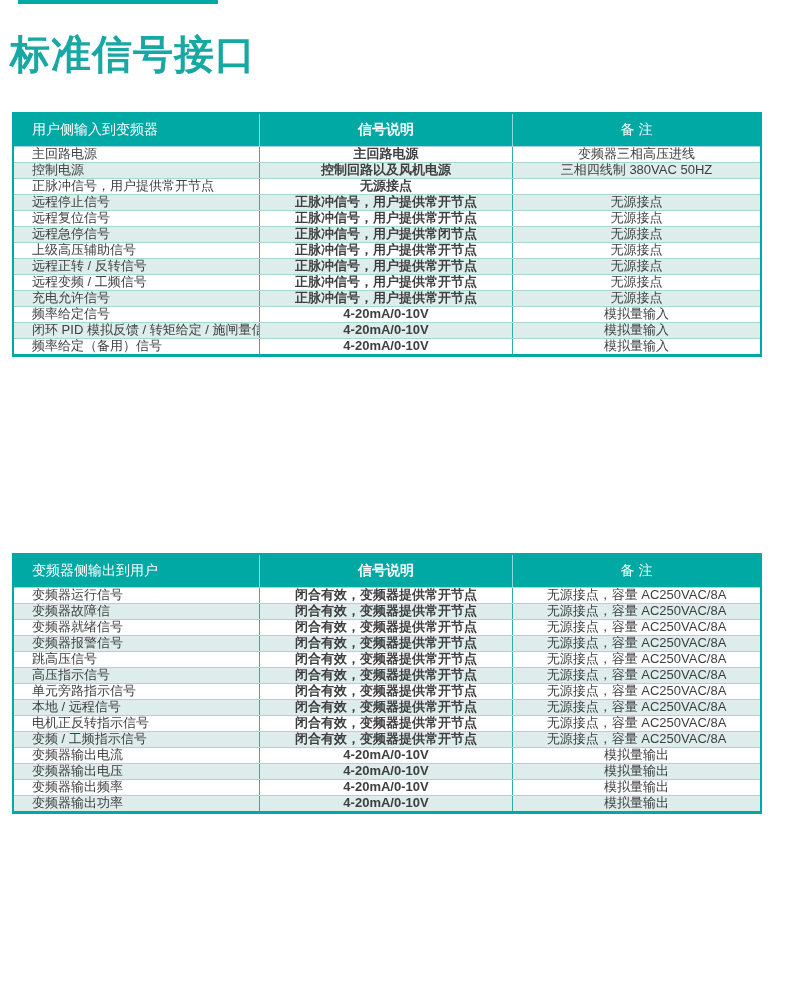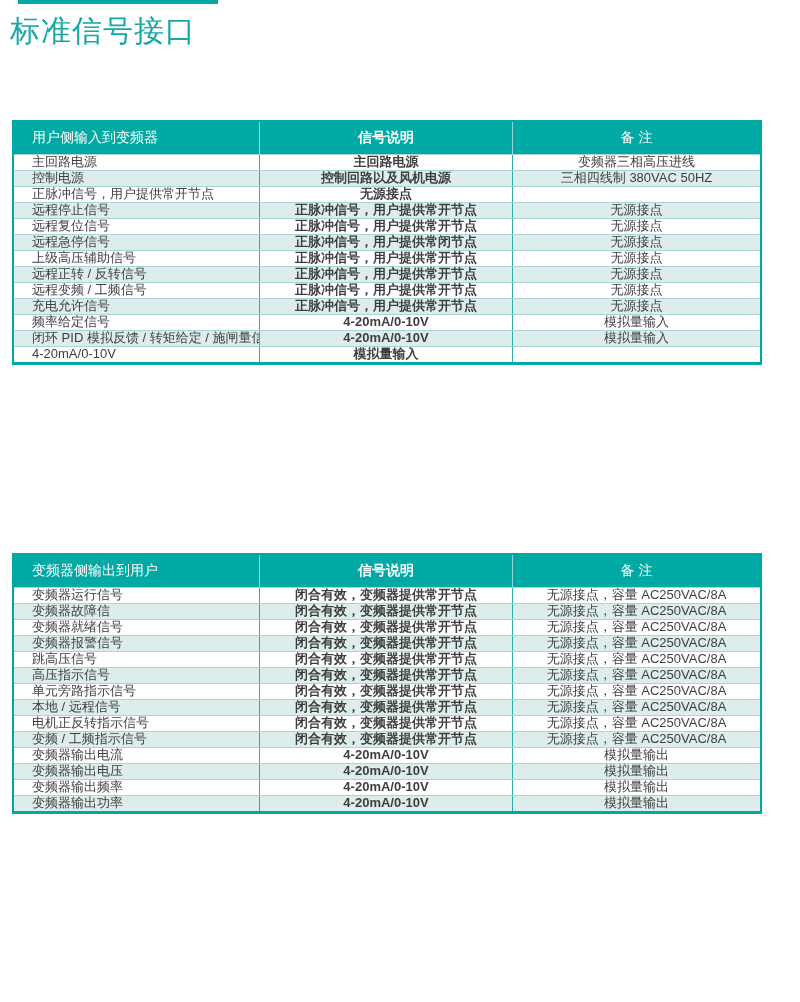--- a/index.html
+++ b/index.html
@@ -16,31 +16,31 @@
   body{
     width:800px;height:1002px;position:relative;overflow:hidden;
     font-family:"Liberation Sans","DejaVu Sans",sans-serif;
     color:var(--text);
   }
   .top-bar{
     position:absolute;left:18px;top:0;width:200px;height:4px;
     background:var(--accent);
   }
   .page-title{
-    position:absolute;left:10px;top:11px;
-    font-size:30px;font-weight:normal;color:var(--title);
+    position:absolute;left:10px;top:27px;
+    font-size:40px;font-weight:bold;color:var(--title);
     letter-spacing:1px;
   }
   .sig-table{
     position:absolute;left:12px;width:750px;
     border:2px solid var(--accent);
     border-bottom-width:3px;
     background:#fff;
   }
-  .sig-table.t1{top:120px;}
+  .sig-table.t1{top:112px;}
   .sig-table.t2{top:553px;}
   .row{display:flex;width:100%;}
   .header-row{
     background:var(--accent);
     height:32px;
   }
   .header-row .cell{
     color:#fff;font-size:14px;
     justify-content:center;text-align:center;
     padding-left:0;
@@ -126,20 +126,21 @@
       <div class="cell">频率给定信号</div>
       <div class="cell">4-20mA/0-10V</div>
       <div class="cell">模拟量输入</div>
     </div>
     <div class="row body-row alt">
       <div class="cell">闭环 PID 模拟反馈 / 转矩给定 / 施闸量信号</div>
       <div class="cell">4-20mA/0-10V</div>
       <div class="cell">模拟量输入</div>
     </div>
     <div class="row body-row">
+      <div class="cell">频率给定（备用）信号</div>
       <div class="cell">4-20mA/0-10V</div>
       <div class="cell">模拟量输入</div>
     </div>
   </div>
 
 <div class="sig-table t2">
   <div class="row header-row">
       <div class="cell">变频器侧输出到用户</div>
       <div class="cell">信号说明</div>
       <div class="cell">备 注</div>

